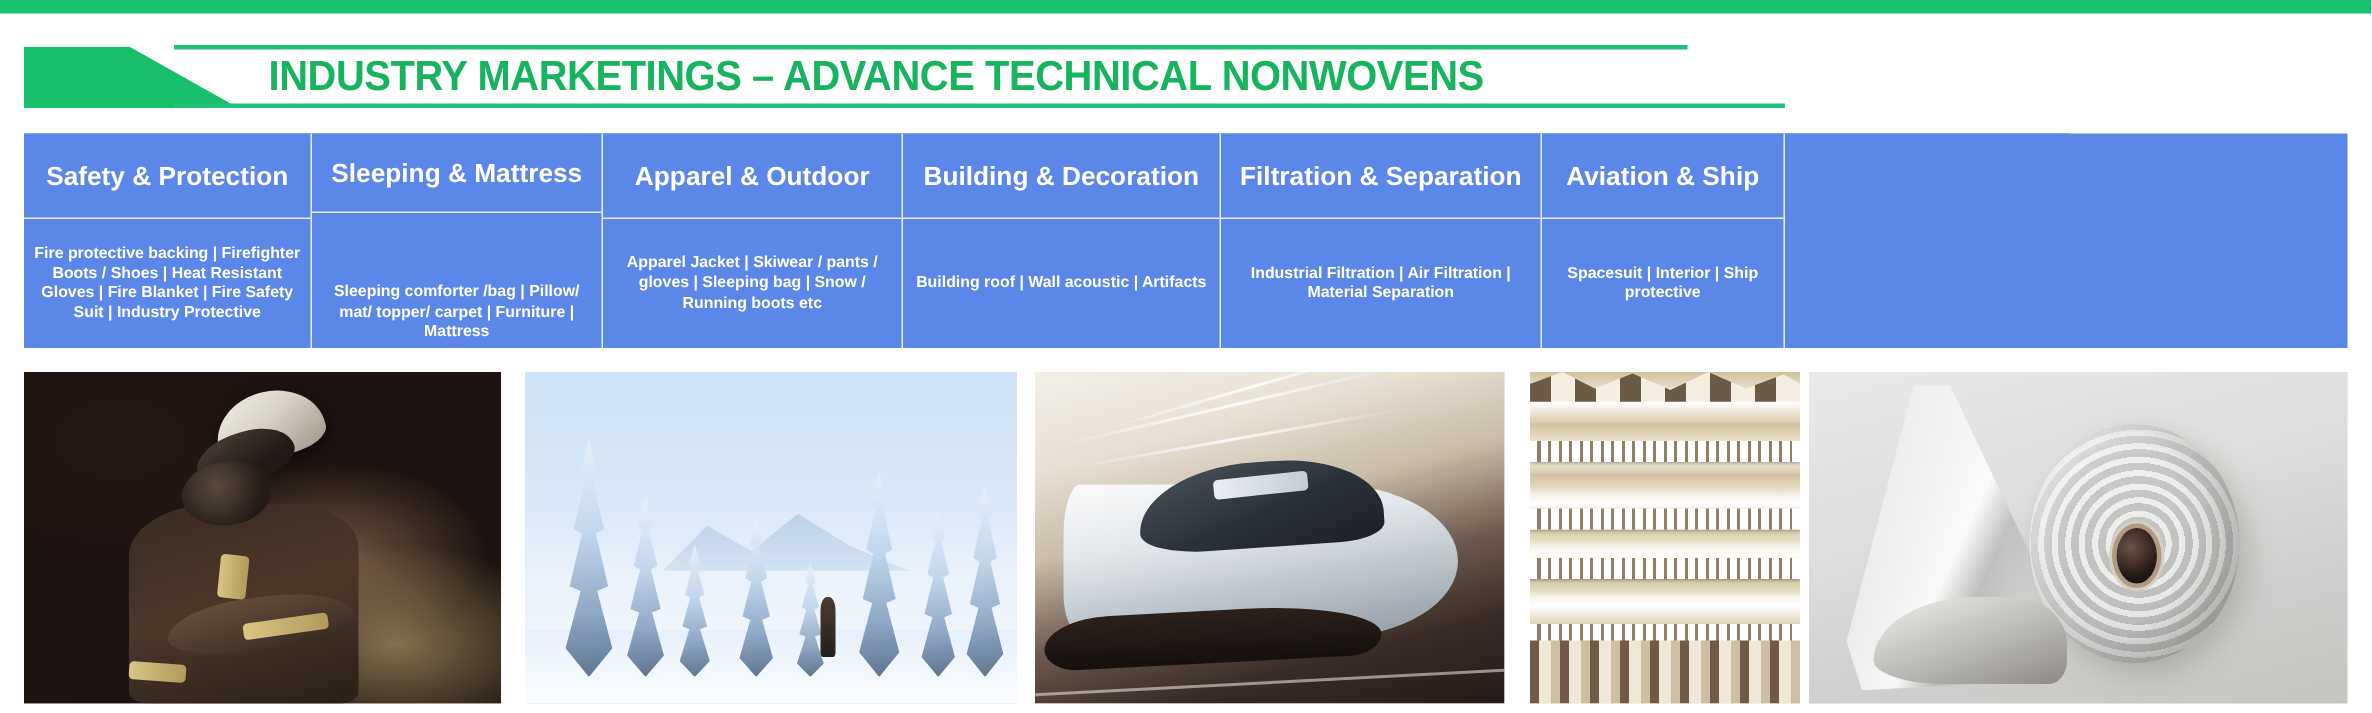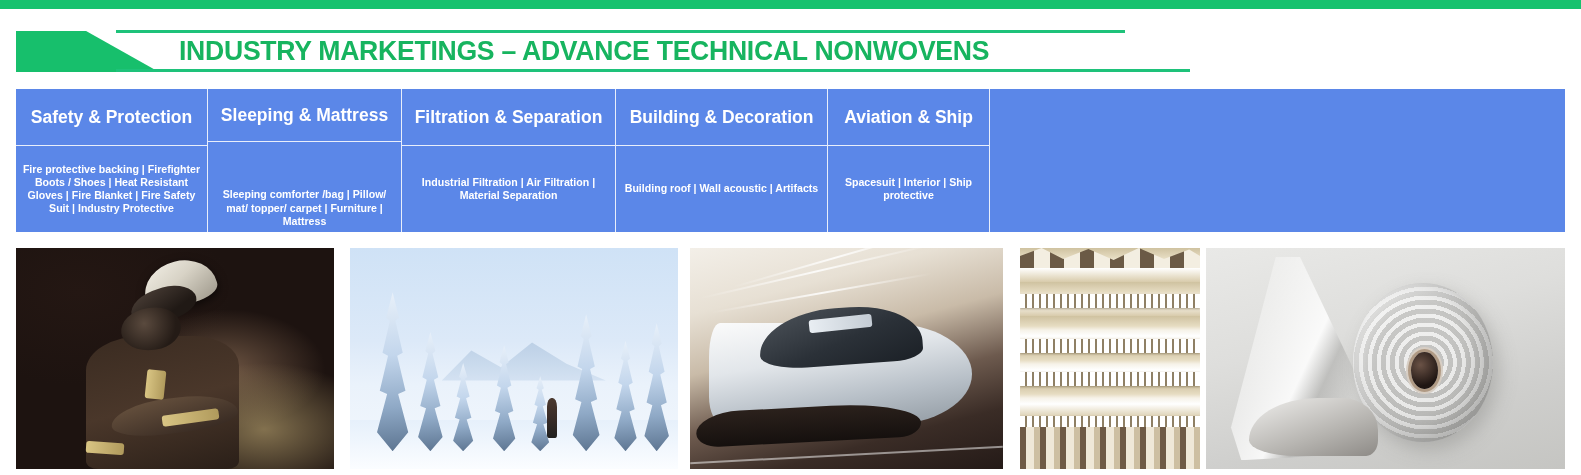--- a/index.html
+++ b/index.html
@@ -308,29 +308,33 @@
     <div class="col w0">
       <div class="col-head">Safety &amp; Protection</div>
       <div class="col-body">Fire protective backing | Firefighter Boots / Shoes | Heat Resistant Gloves | Fire Blanket | Fire Safety Suit | Industry Protective</div>
     </div>
 
     <div class="col w1">
       <div class="col-head">Sleeping &amp; Mattress</div>
       <div class="col-body">Sleeping comforter /bag | Pillow/ mat/ topper/ carpet | Furniture | Mattress</div>
     </div>
 
+    <div class="col w2">
+      <div class="col-head">Apparel &amp; Outdoor</div>
+      <div class="col-body">Apparel Jacket | Skiwear / pants / gloves | Sleeping bag |  Snow / Running boots etc</div>
+    </div>
+
+    <div class="col w3">
+      <div class="col-head">Building &amp; Decoration</div>
+      <div class="col-body">Building roof | Wall acoustic | Artifacts</div>
+    </div>
 
     <div class="col w4">
       <div class="col-head">Filtration &amp; Separation</div>
       <div class="col-body">Industrial Filtration | Air Filtration | Material Separation</div>
-    </div>
-
-    <div class="col w3">
-      <div class="col-head">Building &amp; Decoration</div>
-      <div class="col-body">Building roof | Wall acoustic | Artifacts</div>
     </div>
 
     <div class="col w5">
       <div class="col-head">Aviation &amp; Ship</div>
       <div class="col-body">Spacesuit | Interior | Ship protective</div>
     </div>
 
     <div class="col w6">
     </div>
 

